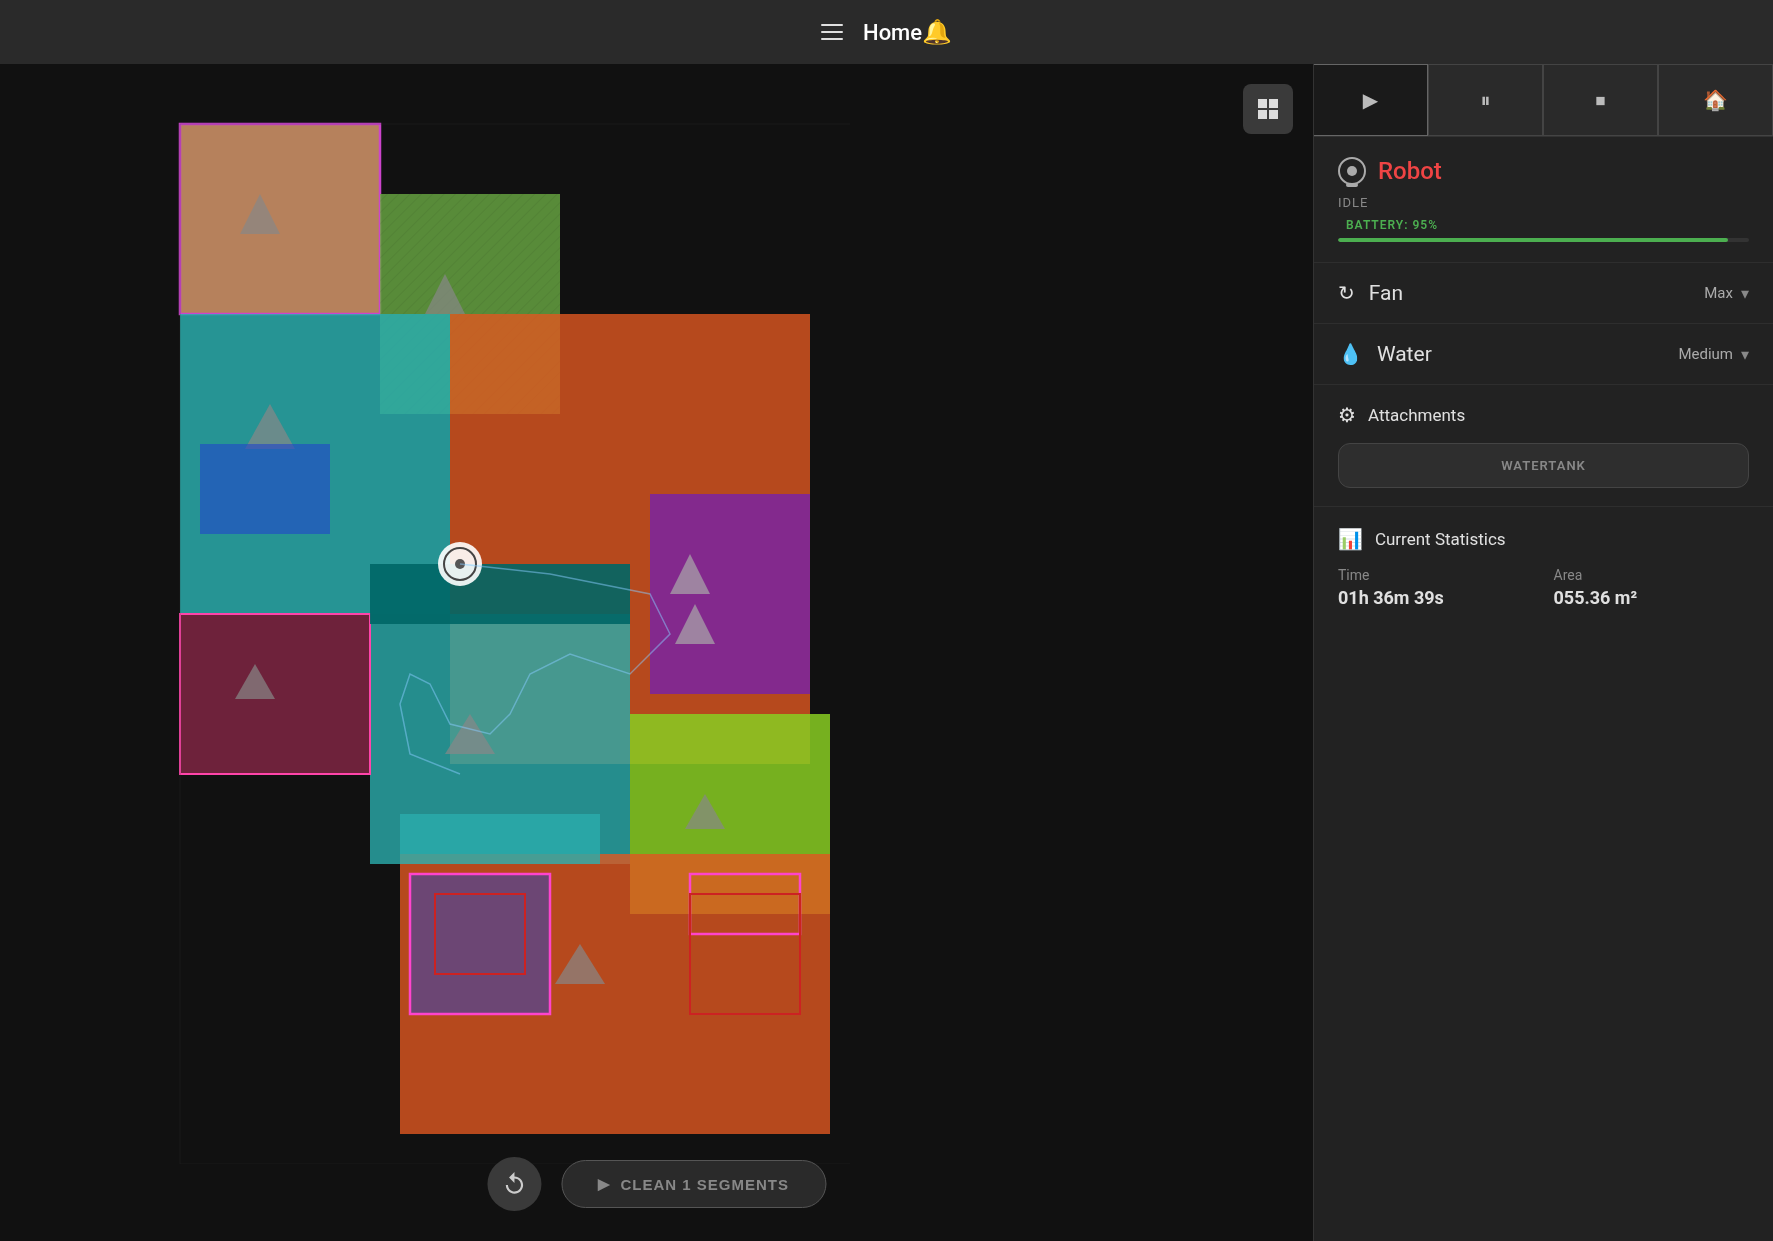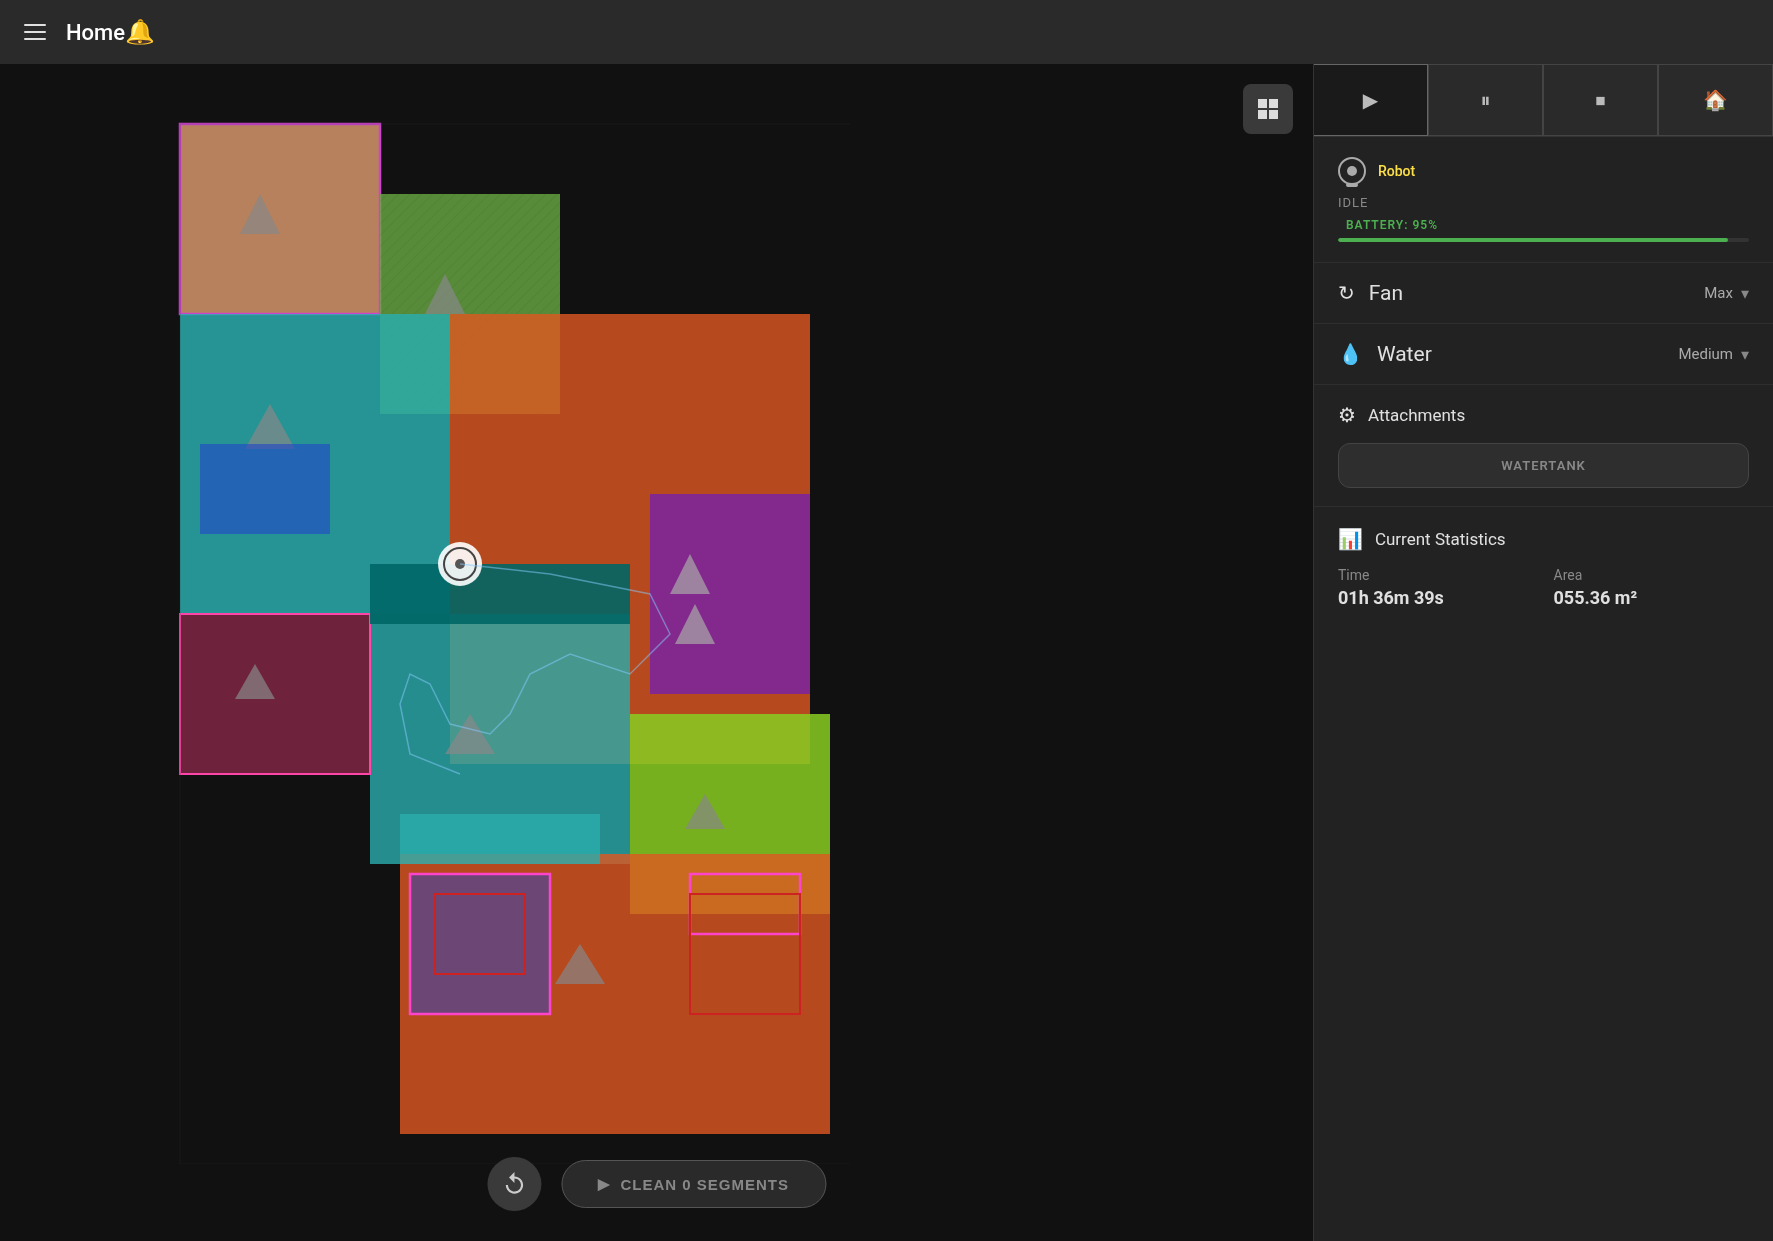--- a/index.html
+++ b/index.html
@@ -9,21 +9,21 @@
       font-family: 'Roboto', Arial, sans-serif;
       width: 1773px;
       height: 1241px;
       overflow: hidden;
     }
 
     
     .topbar {
       display: flex;
       align-items: center;
-      justify-content: flex-start;
+      justify-content: center;
       background: #2a2a2a;
       height: 64px;
       padding: 0 24px;
     }
     .topbar-left { display: flex; align-items: center; gap: 20px; }
     .hamburger { display: flex; flex-direction: column; gap: 5px; cursor: pointer; }
     .hamburger span { display: block; width: 22px; height: 2px; background: #e0e0e0; border-radius: 2px; }
     .topbar-title { font-size: 22px; font-weight: 500; color: #fff; }
     .bell-icon { font-size: 24px; color: #e0e0e0; cursor: pointer; }
 
@@ -132,23 +132,23 @@
       border-bottom: 1px solid #2e2e2e;
     }
 
     .section-header {
       display: flex;
       align-items: center;
       gap: 12px;
       margin-bottom: 10px;
     }
     .section-title {
-      font-size: 14px;
+      font-size: 24px;
       font-weight: 500;
-      color: #fde047;
+      color: #ef4444;
     }
     .robot-icon {
       width: 28px; height: 28px;
       border: 2px solid #aaa;
       border-radius: 50%;
       display: flex; align-items: center; justify-content: center;
       position: relative;
     }
     .robot-icon::before {
       content: '';
@@ -406,21 +406,21 @@
     </div>
 
     <div class="bottom-controls">
       <div class="replay-btn">
         <svg width="26" height="26" viewBox="0 0 24 24" fill="none">
           <path d="M12 5V1L7 6l5 5V7c3.31 0 6 2.69 6 6s-2.69 6-6 6-6-2.69-6-6H4c0 4.42 3.58 8 8 8s8-3.58 8-8-3.58-8-8-8z" fill="#ccc"></path>
         </svg>
       </div>
       <button class="clean-btn">
         <span class="clean-btn-icon">▶</span>
-        <span>CLEAN 0 SEGMENTS</span>
+        <span>CLEAN 1 SEGMENTS</span>
       </button>
     </div>
   </div>
 
   <div class="right-panel">
 
     <div class="control-buttons">
       <div class="ctrl-btn active">
         <span class="ctrl-btn-icon">▶</span>
       </div>

